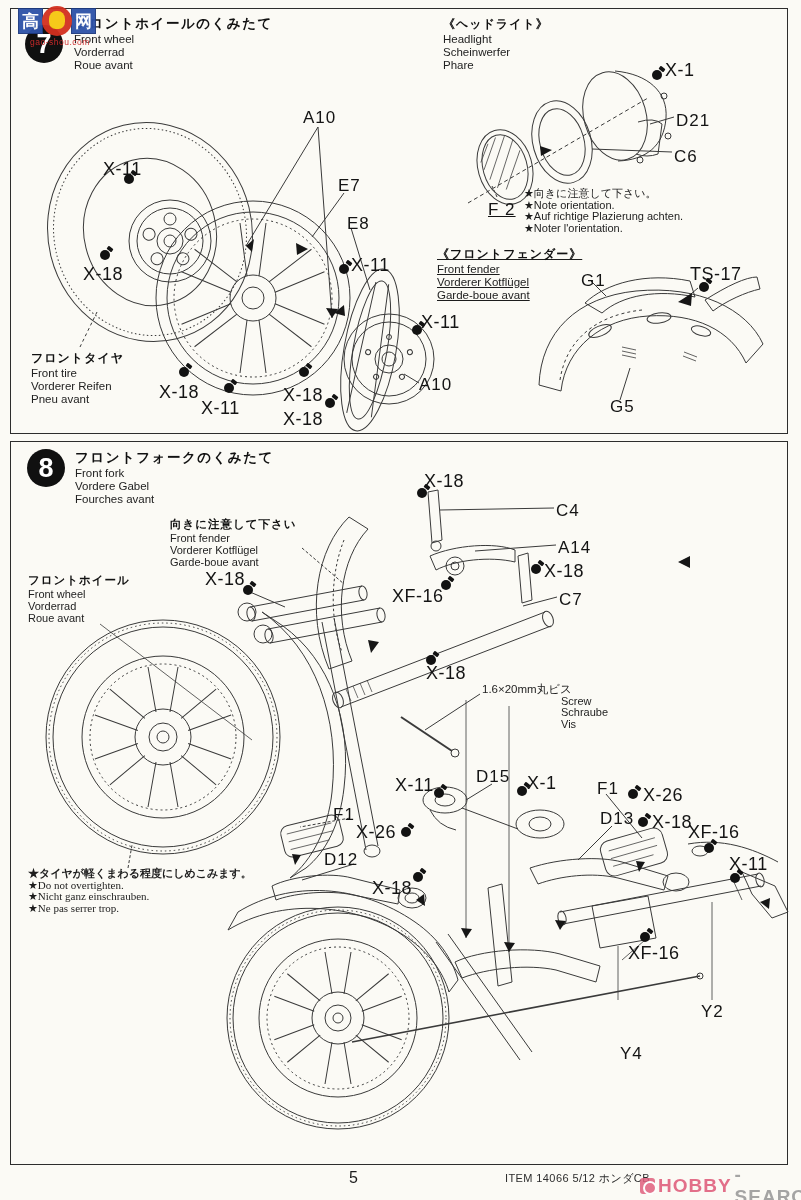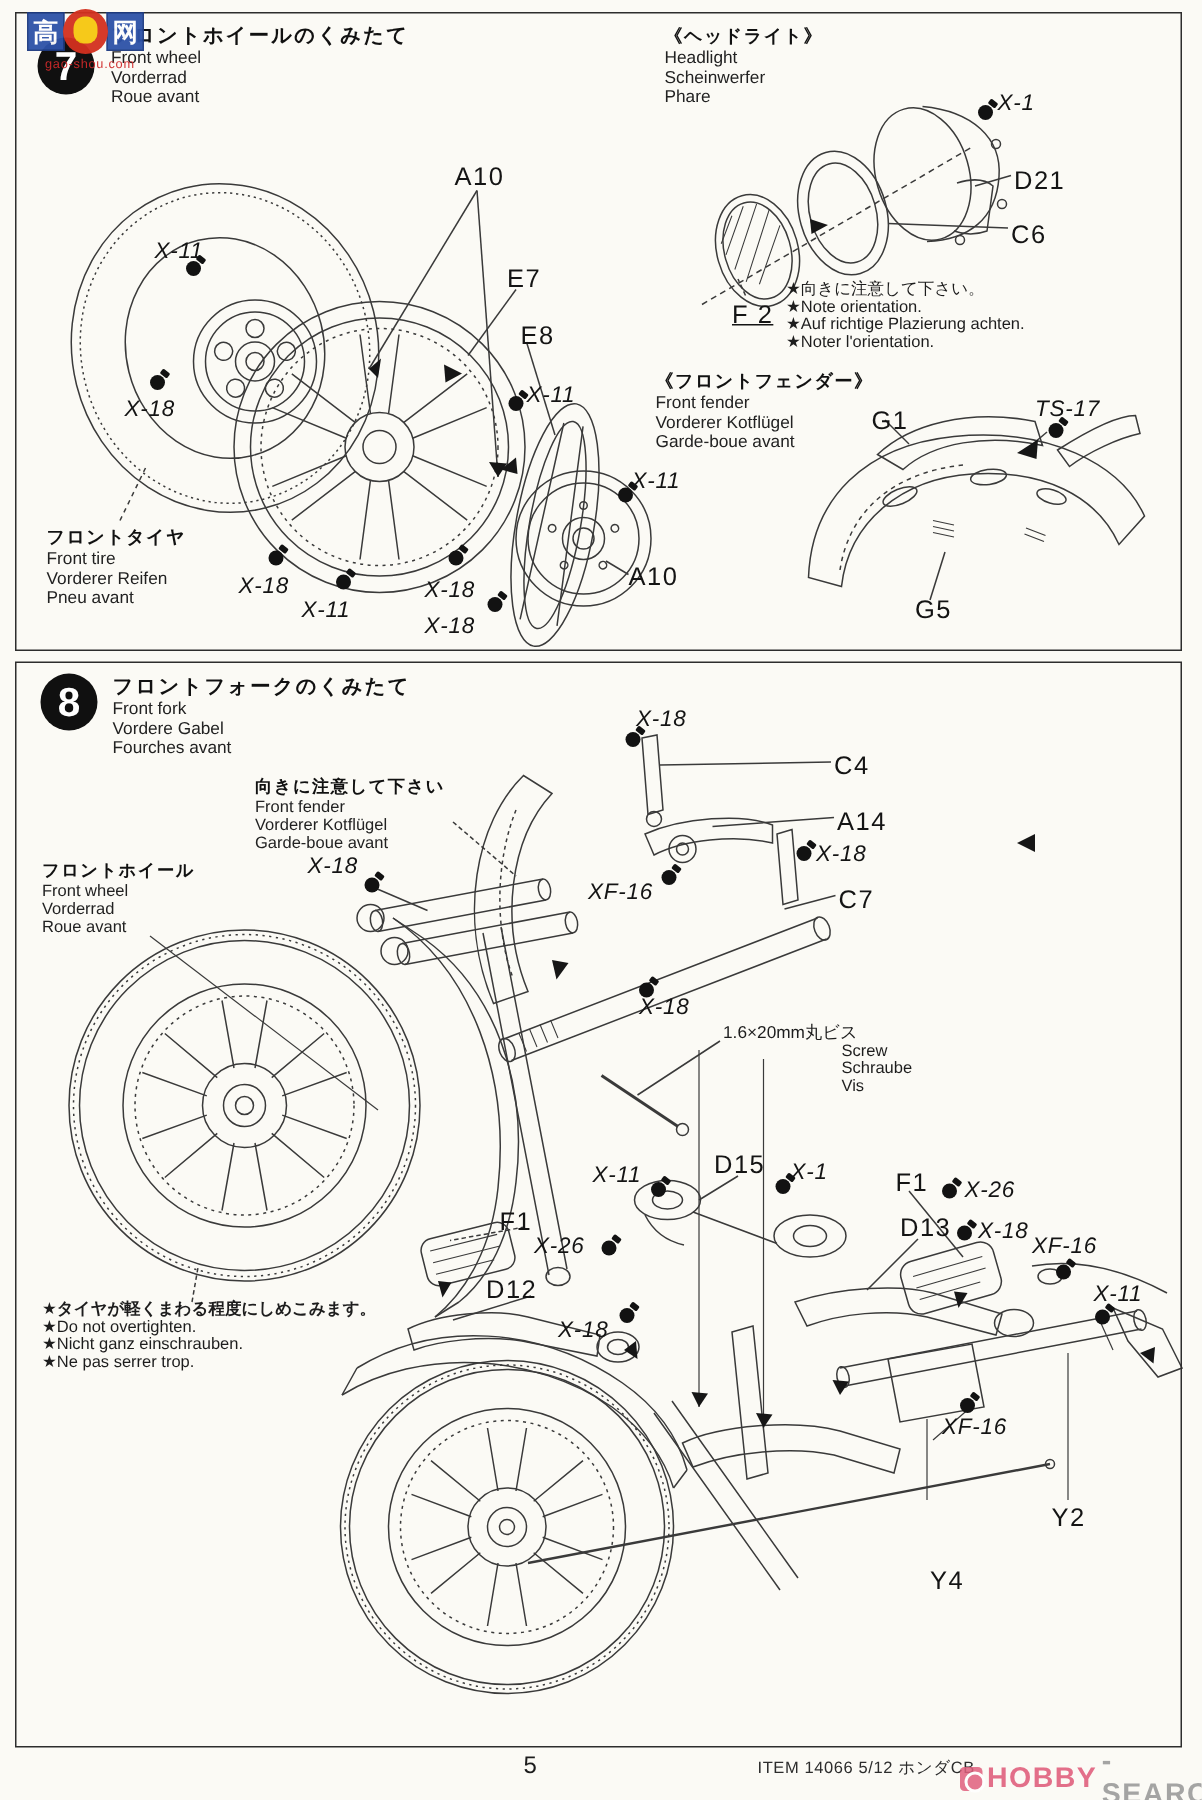--- a/index.html
+++ b/index.html
@@ -17,21 +17,21 @@
     background:#101010;color:#fff;font-weight:bold;font-size:27px;
     display:flex;align-items:center;justify-content:center;z-index:3;
   }
   .tblock{position:absolute;z-index:3;white-space:nowrap;}
   .ja{font-size:13.5px;font-weight:bold;letter-spacing:1.5px;color:#111;}
   .ja-sm{font-size:12px;font-weight:bold;letter-spacing:1px;color:#111;}
   .sub{font-size:11.5px;line-height:13px;color:#222;}
   .note-line{font-size:11px;line-height:11.5px;color:#1d1d1d;}
   .lbl{position:absolute;white-space:nowrap;z-index:4;color:#141414;}
   .part-label{font-size:17px;letter-spacing:1px;}
-  .paint-label{font-size:15px;letter-spacing:.5px;font-style:italic;}
+  .paint-label{font-size:18px;letter-spacing:.5px;}
   .paint-dot{position:absolute;width:10px;height:10px;background:#121212;border-radius:50%;z-index:4;}
   .paint-dot::after{
     content:"";position:absolute;left:7px;top:-3px;width:6px;height:4px;
     background:#121212;transform:rotate(38deg);border-radius:1px;
   }
   
   #wm-gaoshou{position:absolute;left:18px;top:6px;z-index:6;opacity:.95;}
   #wm-gaoshou .row{display:flex;align-items:center;gap:1px;}
   #wm-gaoshou .tile{
     width:23px;height:24px;background:#2d52a8;color:#fff;font-weight:bold;
@@ -350,21 +350,21 @@
   <div class="sub">Phare</div>
 </div>
 
 <div class="tblock" style="left:524px;top:188px;">
   <div class="note-line">★向きに注意して下さい。</div>
   <div class="note-line">★Note orientation.</div>
   <div class="note-line">★Auf richtige Plazierung achten.</div>
   <div class="note-line">★Noter l'orientation.</div>
 </div>
 
-<div class="tblock" style="left:437px;top:246px;">
+<div class="tblock" style="left:437px;top:246px;text-decoration:underline;">
   <div class="ja-sm">《フロントフェンダー》</div>
   <div class="sub">Front fender</div>
   <div class="sub">Vorderer Kotflügel</div>
   <div class="sub">Garde-boue avant</div>
 </div>
 
 <div class="tblock" style="left:31px;top:350px;">
   <div class="ja-sm">フロントタイヤ</div>
   <div class="sub">Front tire</div>
   <div class="sub">Vorderer Reifen</div>
@@ -397,21 +397,21 @@
 
 <div class="tblock" style="left:482px;top:684px;">
   <div class="note-line" style="font-size:11.5px">1.6×20mm丸ビス</div>
   <div style="margin-left:79px;">
     <div class="note-line">Screw</div>
     <div class="note-line">Schraube</div>
     <div class="note-line">Vis</div>
   </div>
 </div>
 
-<div class="tblock" style="left:28px;top:868px;">
+<div class="tblock" style="left:28px;top:868px;font-family:Liberation Serif, serif;">
   <div class="note-line" style="font-weight:bold">★タイヤが軽くまわる程度にしめこみます。</div>
   <div class="note-line">★Do not overtighten.</div>
   <div class="note-line">★Nicht ganz einschrauben.</div>
   <div class="note-line">★Ne pas serrer trop.</div>
 </div>
 
 <div id="labels-layer">
     <span class="lbl part-label" style="left: 303px; top: 108px;">A10</span>
     <span class="lbl part-label" style="left: 338px; top: 176px;">E7</span>
     <span class="lbl part-label" style="left: 347px; top: 214px;">E8</span>

